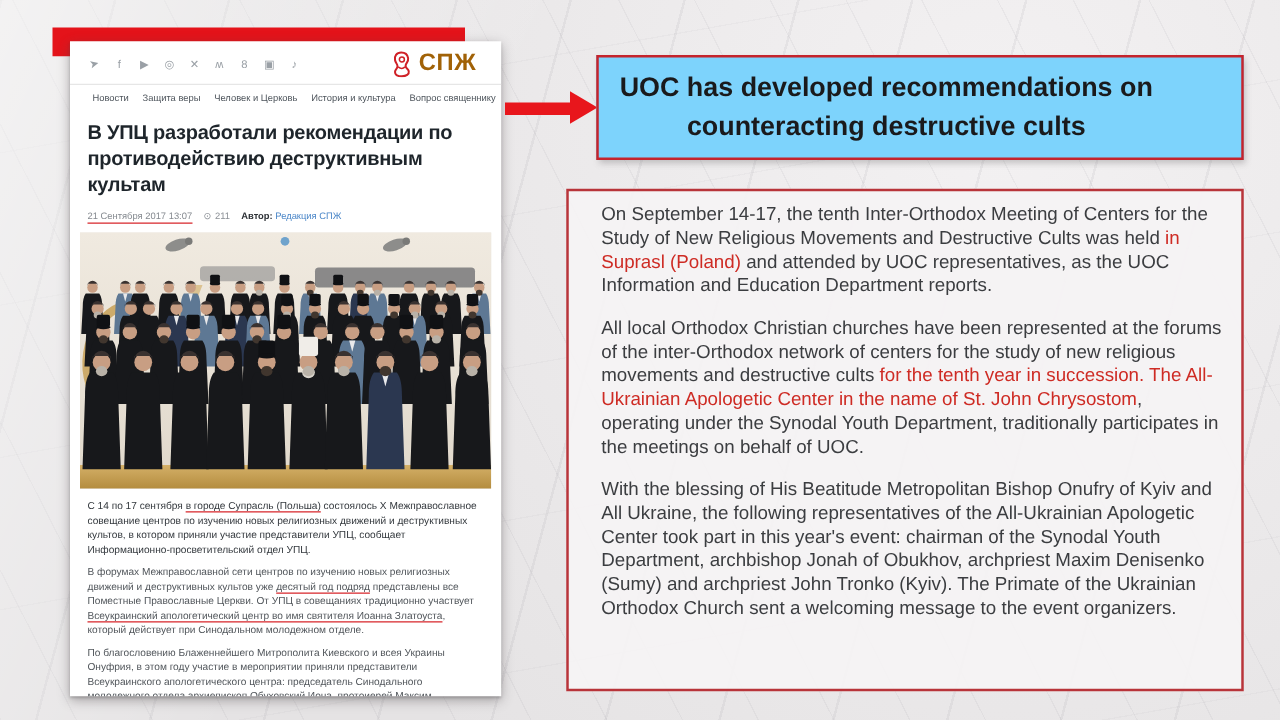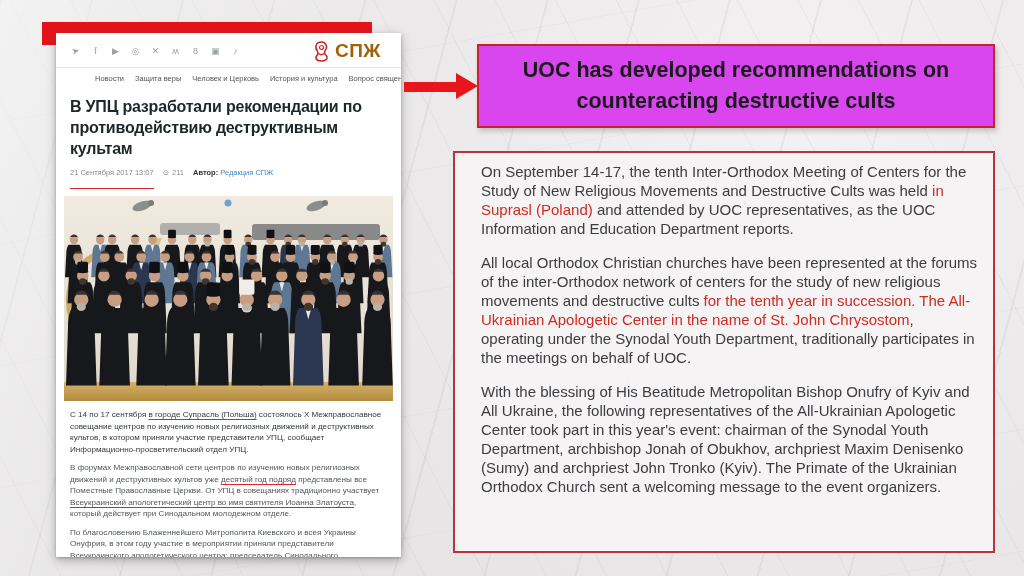--- a/index.html
+++ b/index.html
@@ -21,42 +21,42 @@
     position:absolute;left:56px;top:33px;width:345px;height:524px;background:#ffffff;
     box-shadow:0 3px 9px rgba(80,75,78,0.45), 0 1px 2px rgba(80,75,78,0.3);
     overflow:hidden;
   }
   .card-header{display:flex;align-items:center;justify-content:space-between;padding:7px 14px 5px 14px;border-bottom:1px solid #e6e6e6;}
   .social-row{display:flex;gap:9px;align-items:center;}
   .social-ico{font-size:9px;color:#9aa0a6;width:11px;text-align:center;line-height:11px;}
   .social-ico.tg{transform:rotate(-14deg);}
   .logo{display:flex;align-items:center;gap:5px;margin-right:6px;}
   .logo-text{font-size:19px;font-weight:700;color:#a16207;letter-spacing:0.5px;}
-  .nav-row{display:flex;gap:11px;padding:6px 18px 5px 18px;font-size:7.5px;color:#4e555c;white-space:nowrap;overflow:hidden;margin-left:21px;}
+  .nav-row{display:flex;gap:11px;padding:6px 18px 5px 18px;font-size:7.5px;color:#4e555c;white-space:nowrap;overflow:hidden;}
   .nav-item{flex:0 0 auto;}
   .headline{margin:9px 14px 0 14px;font-size:16px;line-height:1.3;font-weight:700;color:#1e252b;letter-spacing:-0.2px;}
   .meta-row{margin:9px 14px 0 14px;display:flex;align-items:baseline;gap:9px;font-size:7.5px;color:#8b9096;}
-  .meta-date{border-bottom:1.5px solid #d8262b;padding-bottom:11px;color:#84898f;}
+  .meta-date{border-bottom:1.5px solid #d8262b;padding-bottom:1px;color:#84898f;}
   .meta-views{display:flex;gap:3px;align-items:baseline;}
   .meta-author-label{color:#2f3338;font-weight:700;}
   .meta-author{color:#4a86c8;}
   .photo{margin:7px 8px 0 8px;height:205px;background:#e7e1d6;overflow:hidden;}
   .ru-paras{margin:8px 14px 0 14px;}
   .ru-para{font-size:8.1px;line-height:1.42;color:#51565b;margin:0 0 7px 0;}
   .ru-para.bold{font-weight:400;color:#33383d;}
   .rulink{text-decoration:underline;text-decoration-color:#d8262b;text-decoration-thickness:1px;text-underline-offset:2px;}
   
   .arrow{position:absolute;left:404px;top:73px;width:74px;height:27px;}
   .arrow-shaft{position:absolute;left:0;top:8.5px;width:53px;height:10px;background:#e8161c;}
   .arrow-head{position:absolute;left:52px;top:0;width:0;height:0;border-top:13.5px solid transparent;border-bottom:13.5px solid transparent;border-left:22px solid #e8161c;}
   
   .title-box{
     position:absolute;left:477px;top:44px;width:518px;height:84px;box-sizing:border-box;
-    background:#d946ef;border:2.5px solid #c5242c;
-    display:flex;align-items:center;justify-content:center;
+    background:#7dd3fc;border:2.5px solid #c5242c;
+    display:flex;align-items:center;justify-content:flex-start;
     box-shadow:2px 3px 5px rgba(110,105,108,0.35);
   }
   .title-text{width:460px;text-align:center;font-size:21.5px;font-weight:700;color:#1a1a1c;line-height:1.42;}
   
   .text-box{
     position:absolute;left:453px;top:151px;width:542px;height:402px;box-sizing:border-box;
     background:rgba(245,243,244,0.97);border:2px solid #b8343a;
     padding:9px 15px;overflow:hidden;
   }
   .en-date{font-size:15px;line-height:19px;color:#ce2b24;margin-bottom:16px;}

